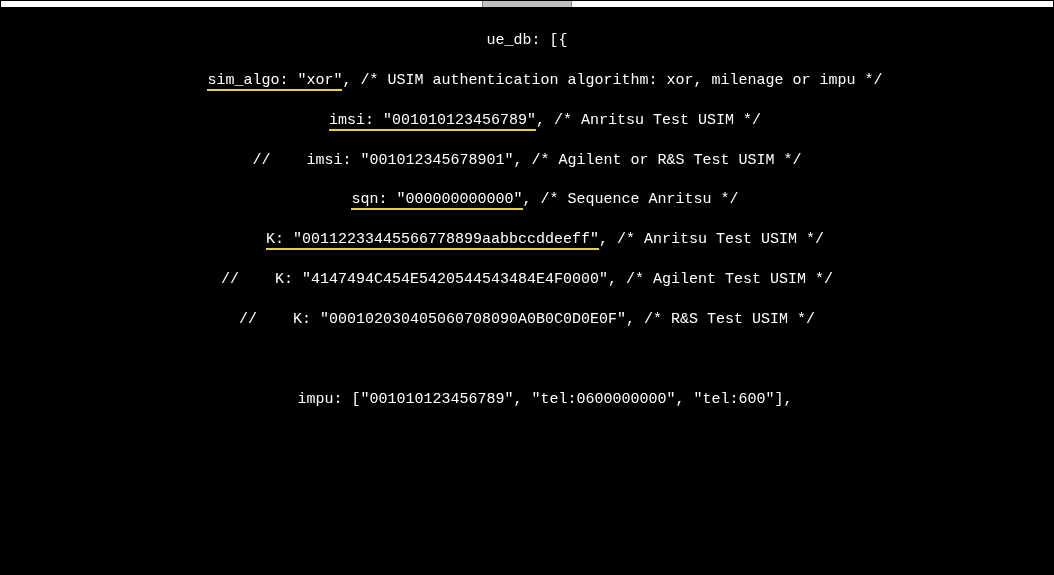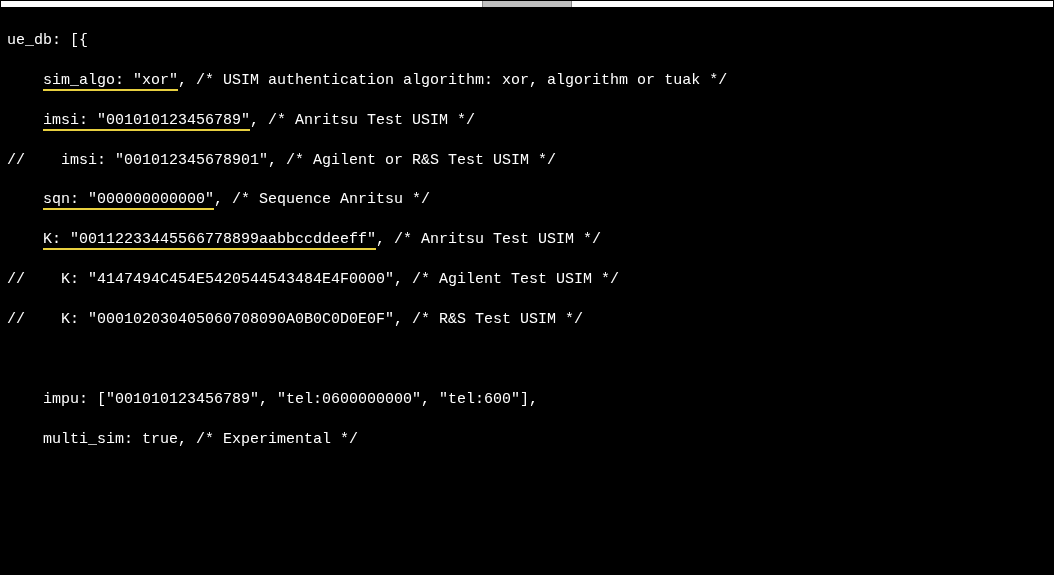--- a/index.html
+++ b/index.html
@@ -1,18 +1,19 @@
 <!DOCTYPE html>
 <html><head>
   <meta charset="utf-8">
   <style>
     * {
       margin: 0;
       padding: 0;
       box-sizing: border-box;
+      text-align: center;
     }
     body {
       background: #ffffff;
       font-family: 'Consolas', 'Courier New', monospace;
       font-size: 15px;
       width: 1054px;
       height: 575px;
       position: relative;
       overflow: hidden;
     }
@@ -62,30 +63,29 @@
   </style>
 </head>
 <body>
 
 <div class="container">
   <div class="tab-bar">
     <div class="tab">Call Box</div>
   </div>
   <div class="code-area">
 <span class="line">ue_db: [{</span>
-<span class="line"><span>    </span><span class="hl">sim_algo: "xor"</span><span>, /* USIM authentication algorithm: xor, algorithm or tuak */</span></span>
+<span class="line"><span>    </span><span class="hl">sim_algo: "xor"</span><span>, /* USIM authentication algorithm: xor, milenage or impu */</span></span>
 <span class="line"><span>    </span><span class="hl">imsi: "001010123456789"</span><span>, /* Anritsu Test USIM */</span></span>
 <span class="line">//    imsi: "001012345678901", /* Agilent or R&amp;S Test USIM */</span>
 <span class="line"><span>    </span><span class="hl">sqn: "000000000000"</span><span>, /* Sequence Anritsu */</span></span>
 <span class="line"><span>    </span><span class="hl">K: "00112233445566778899aabbccddeeff"</span><span>, /* Anritsu Test USIM */</span></span>
 <span class="line">//    K: "4147494C454E5420544543484E4F0000", /* Agilent Test USIM */</span>
 <span class="line">//    K: "000102030405060708090A0B0C0D0E0F", /* R&amp;S Test USIM */</span>
 <span class="line"> </span>
 <span class="line">    impu: ["001010123456789", "tel:0600000000", "tel:600"],</span>
-<span class="line">    multi_sim: true, /* Experimental */</span>
 
 
 
 
 
 
 
 
 
 

